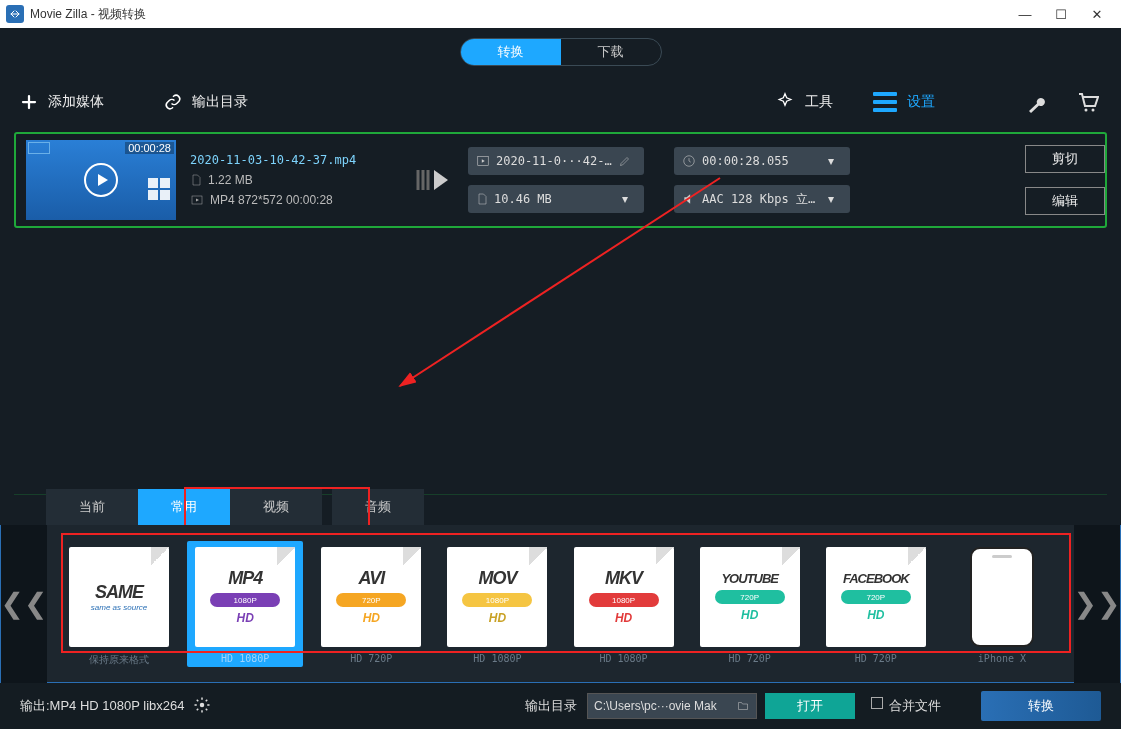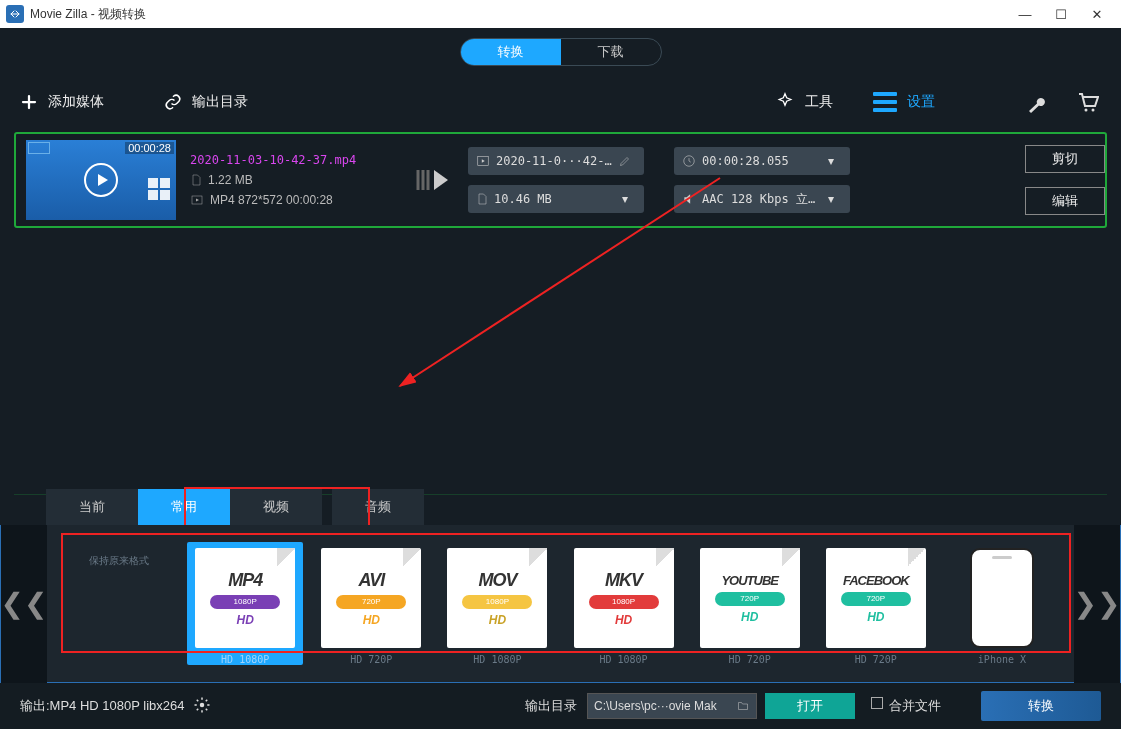--- a/index.html
+++ b/index.html
@@ -26,21 +26,21 @@
 .item-card { margin: 6px 14px; border: 2px solid #1fa83a; border-radius: 3px; padding: 8px 10px; display: flex; align-items: center; height: 96px; }
 .thumb { width: 150px; height: 80px; background: linear-gradient(180deg,#2a7fd6,#1a5da8); position: relative; margin-right: 14px; }
 .thumb .filmstrip { position:absolute; top:2px; left:2px; width:22px; height:12px; border:1px solid #6ab0e8; }
 .thumb .dur { position:absolute; top:2px; right:2px; font-size:11px; color:#fff; background:rgba(0,0,0,.3); padding:0 3px; }
 .thumb .play { position:absolute; top:50%; left:50%; transform:translate(-50%,-50%); width:34px; height:34px; border:2px solid #fff; border-radius:50%; display:flex; align-items:center; justify-content:center; }
 .thumb .play::after { content:""; border-left:10px solid #fff; border-top:6px solid transparent; border-bottom:6px solid transparent; margin-left:3px; }
 .thumb .win-tile { position:absolute; right:6px; top:38px; width:22px; height:22px; display:grid; grid-template-columns:1fr 1fr; gap:2px; }
 .thumb .win-tile span { background:#fff; opacity:.9; }
 .meta { display:flex; flex-direction:column; gap:6px; font-size:12px; color:#bbb; width:210px; }
 .meta .row { display:flex; align-items:center; gap:6px; }
-.meta .row.fname { color:#d946ef; font-family: monospace; font-size:12px; }
+.meta .row.fname { color:#7dd3fc; font-family: monospace; font-size:12px; }
 .arrow-big { width:40px; height:30px; display:flex; align-items:center; margin: 0 14px; }
 .mid-col { display:flex; flex-direction:column; gap:10px; margin-right: 30px; }
 .pillbox { display:flex; align-items:center; background:#3a4651; border-radius:3px; height:28px; width:176px; font-size:12px; color:#ddd; padding:0 8px; position:relative; }
 .pillbox .ico { margin-right:6px; display:flex; }
 .pillbox .txt { flex:1; white-space:nowrap; overflow:hidden; text-overflow:ellipsis; font-family:monospace; }
 .pillbox .action { width:22px; display:flex; justify-content:center; }
 .right-col { display:flex; flex-direction:column; gap:14px; width:70px; margin-left:auto; }
 .btn-outline { border:1px solid #888; color:#eee; font-size:13px; height:28px; width:80px; display:flex; align-items:center; justify-content:center; background:transparent; cursor:pointer; }
 
 .format-panel { position:absolute; left:0; right:0; bottom:46px; }
@@ -255,20 +255,24 @@
       <div class="fp-tab">当前</div>
       <div class="fp-tab active">常用</div>
       <div class="fp-tab">视频</div>
       <div class="fp-tab sep">音频</div>
       <div class="redbox1"></div>
     </div>
     <div class="fp-body">
       <div class="nav-arrow">❮❮</div>
       <div class="cards">
         <div class="card c-same">
+          <div class="doc">
+              <div class="big">SAME</div>
+              <div class="tiny">same as source</div>
+            </div>
           <div class="sub">保持原来格式</div>
         </div>
         <div class="card c-mp4 selected">
           <div class="doc">
               <div class="big">MP4</div>
               <div class="pill">1080P</div>
               <div class="hd">HD</div>
             </div>
           <div class="sub">HD 1080P</div>
         </div>

